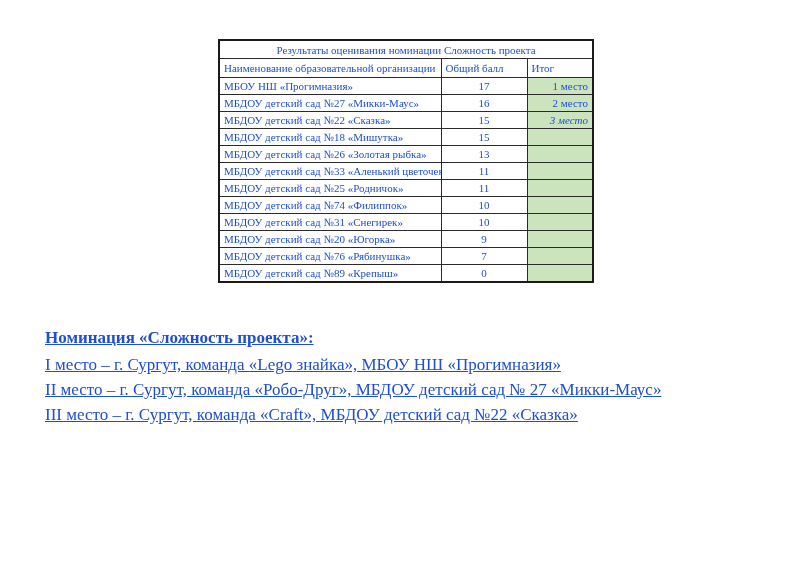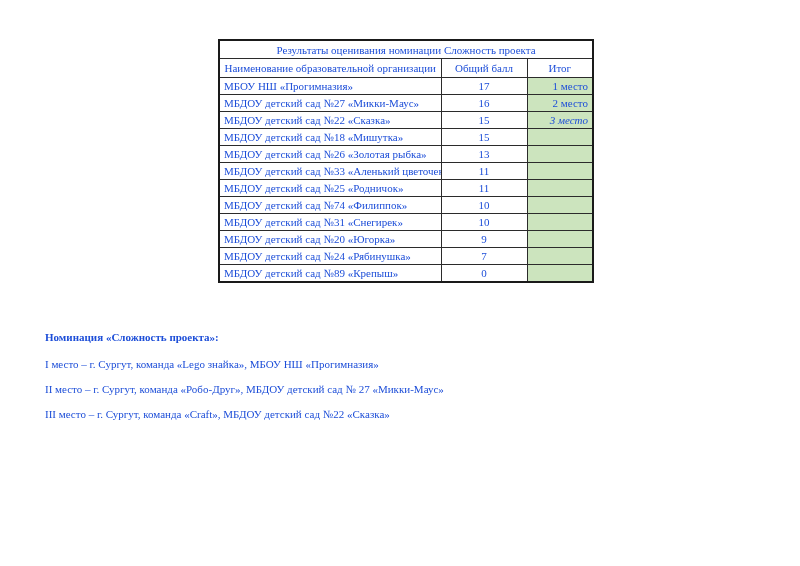--- a/index.html
+++ b/index.html
@@ -24,31 +24,32 @@
     border: 2px solid #1a1a1a;
   }
   table.results td {
     border: 1px solid #2b2b2b;
     padding: 0 4px;
     vertical-align: middle;
     overflow: hidden;
     white-space: nowrap;
   }
   td.title-cell { text-align: center; height: 17px; }
-  td.th        { text-align: center; height: 18px; }
+  td.th        { height: 18px; }
   td.name-cell  { text-align: left;   height: 16px; }
   td.score-cell { text-align: center; }
   td.result-cell{ text-align: right; }
   .summary {
     position: absolute;
     left: 45px;
     top: 330px;
     width: 700px;
-    font-size: 11px;
+    font-size: 17px;
     line-height: 15px;
+    text-decoration: underline;
   }
   .summary-heading { font-weight: bold; margin: 0 0 12px 0; }
   .summary-line    { margin: 0 0 10px 0; }
 </style>
 </head>
 <body>
 
 <div class="page">
 
   <table class="results">
@@ -112,21 +113,21 @@
           <td class="name-cell">МБДОУ детский сад №31 «Снегирек»</td>
           <td class="score-cell">10</td>
           <td class="result-cell" style="background: rgb(204, 228, 190);"></td>
         </tr>
         <tr>
           <td class="name-cell">МБДОУ детский сад №20 «Югорка»</td>
           <td class="score-cell">9</td>
           <td class="result-cell" style="background: rgb(204, 228, 190);"></td>
         </tr>
         <tr>
-          <td class="name-cell">МБДОУ детский сад №24 «Рябинушка»</td>
+          <td class="name-cell">МБДОУ детский сад №76 «Рябинушка»</td>
           <td class="score-cell">7</td>
           <td class="result-cell" style="background: rgb(204, 228, 190);"></td>
         </tr>
         <tr>
           <td class="name-cell">МБДОУ детский сад №89 «Крепыш»</td>
           <td class="score-cell">0</td>
           <td class="result-cell" style="background: rgb(204, 228, 190);"></td>
         </tr>
       </tbody>
   </table>

